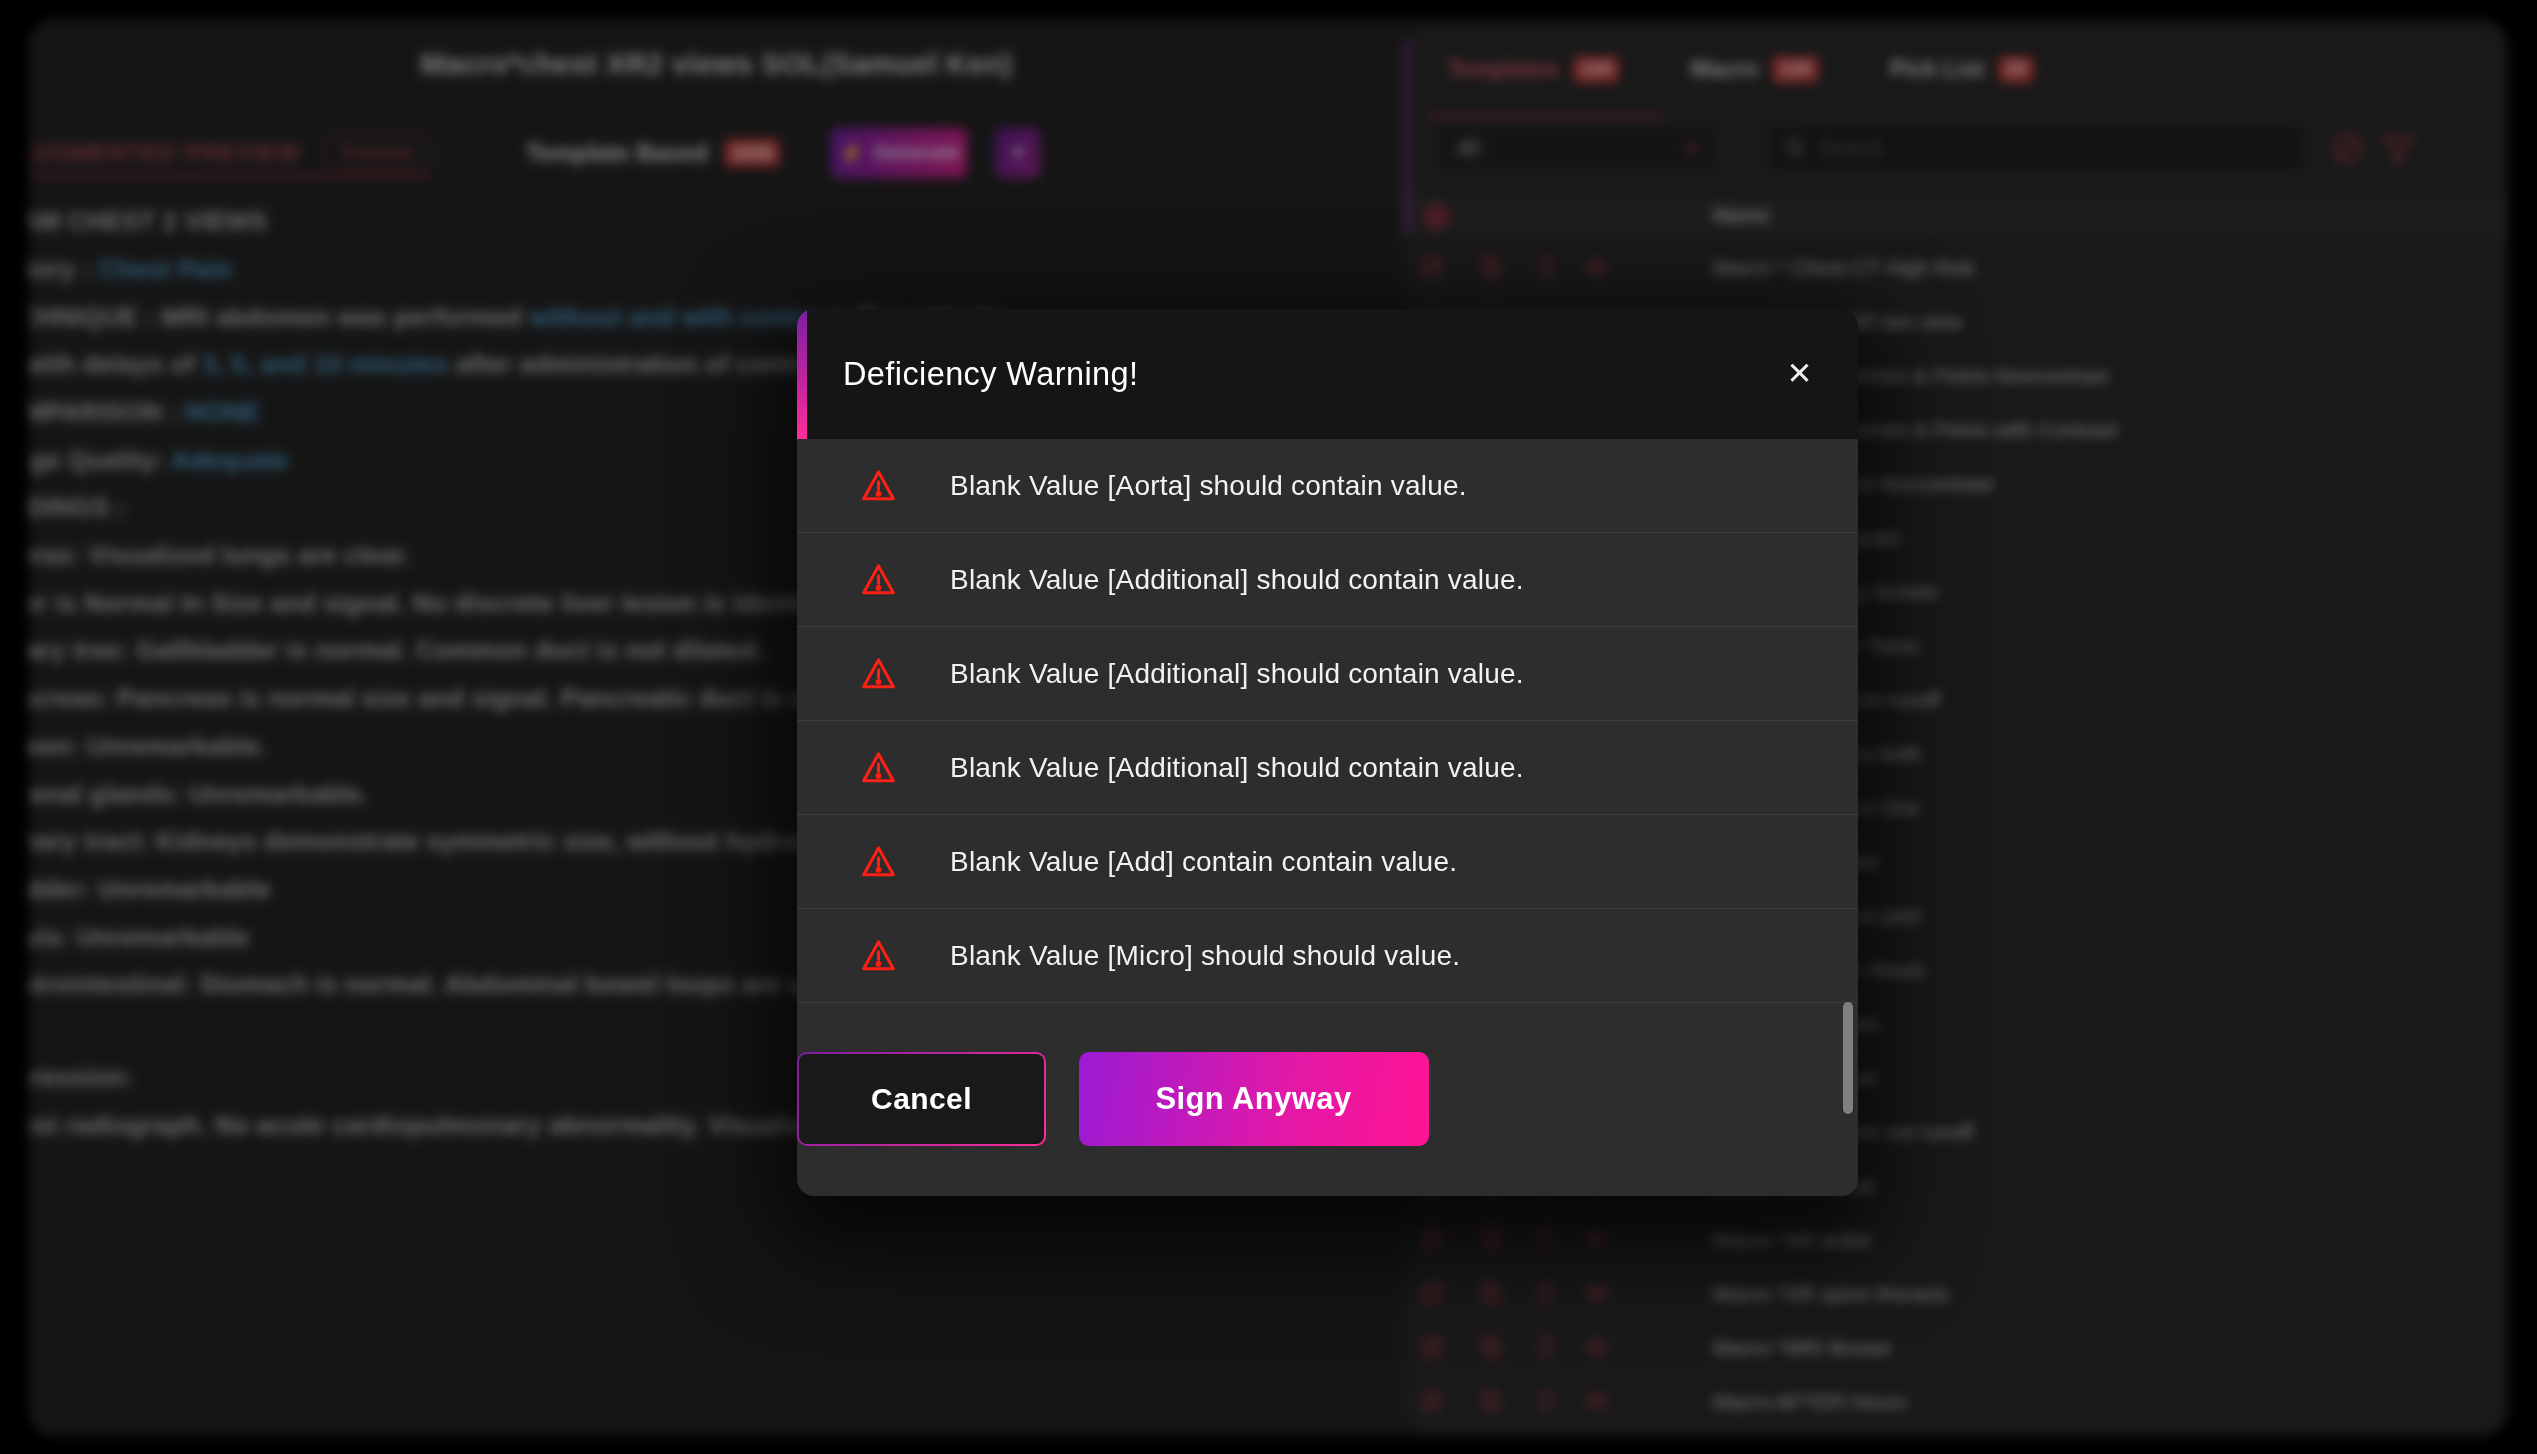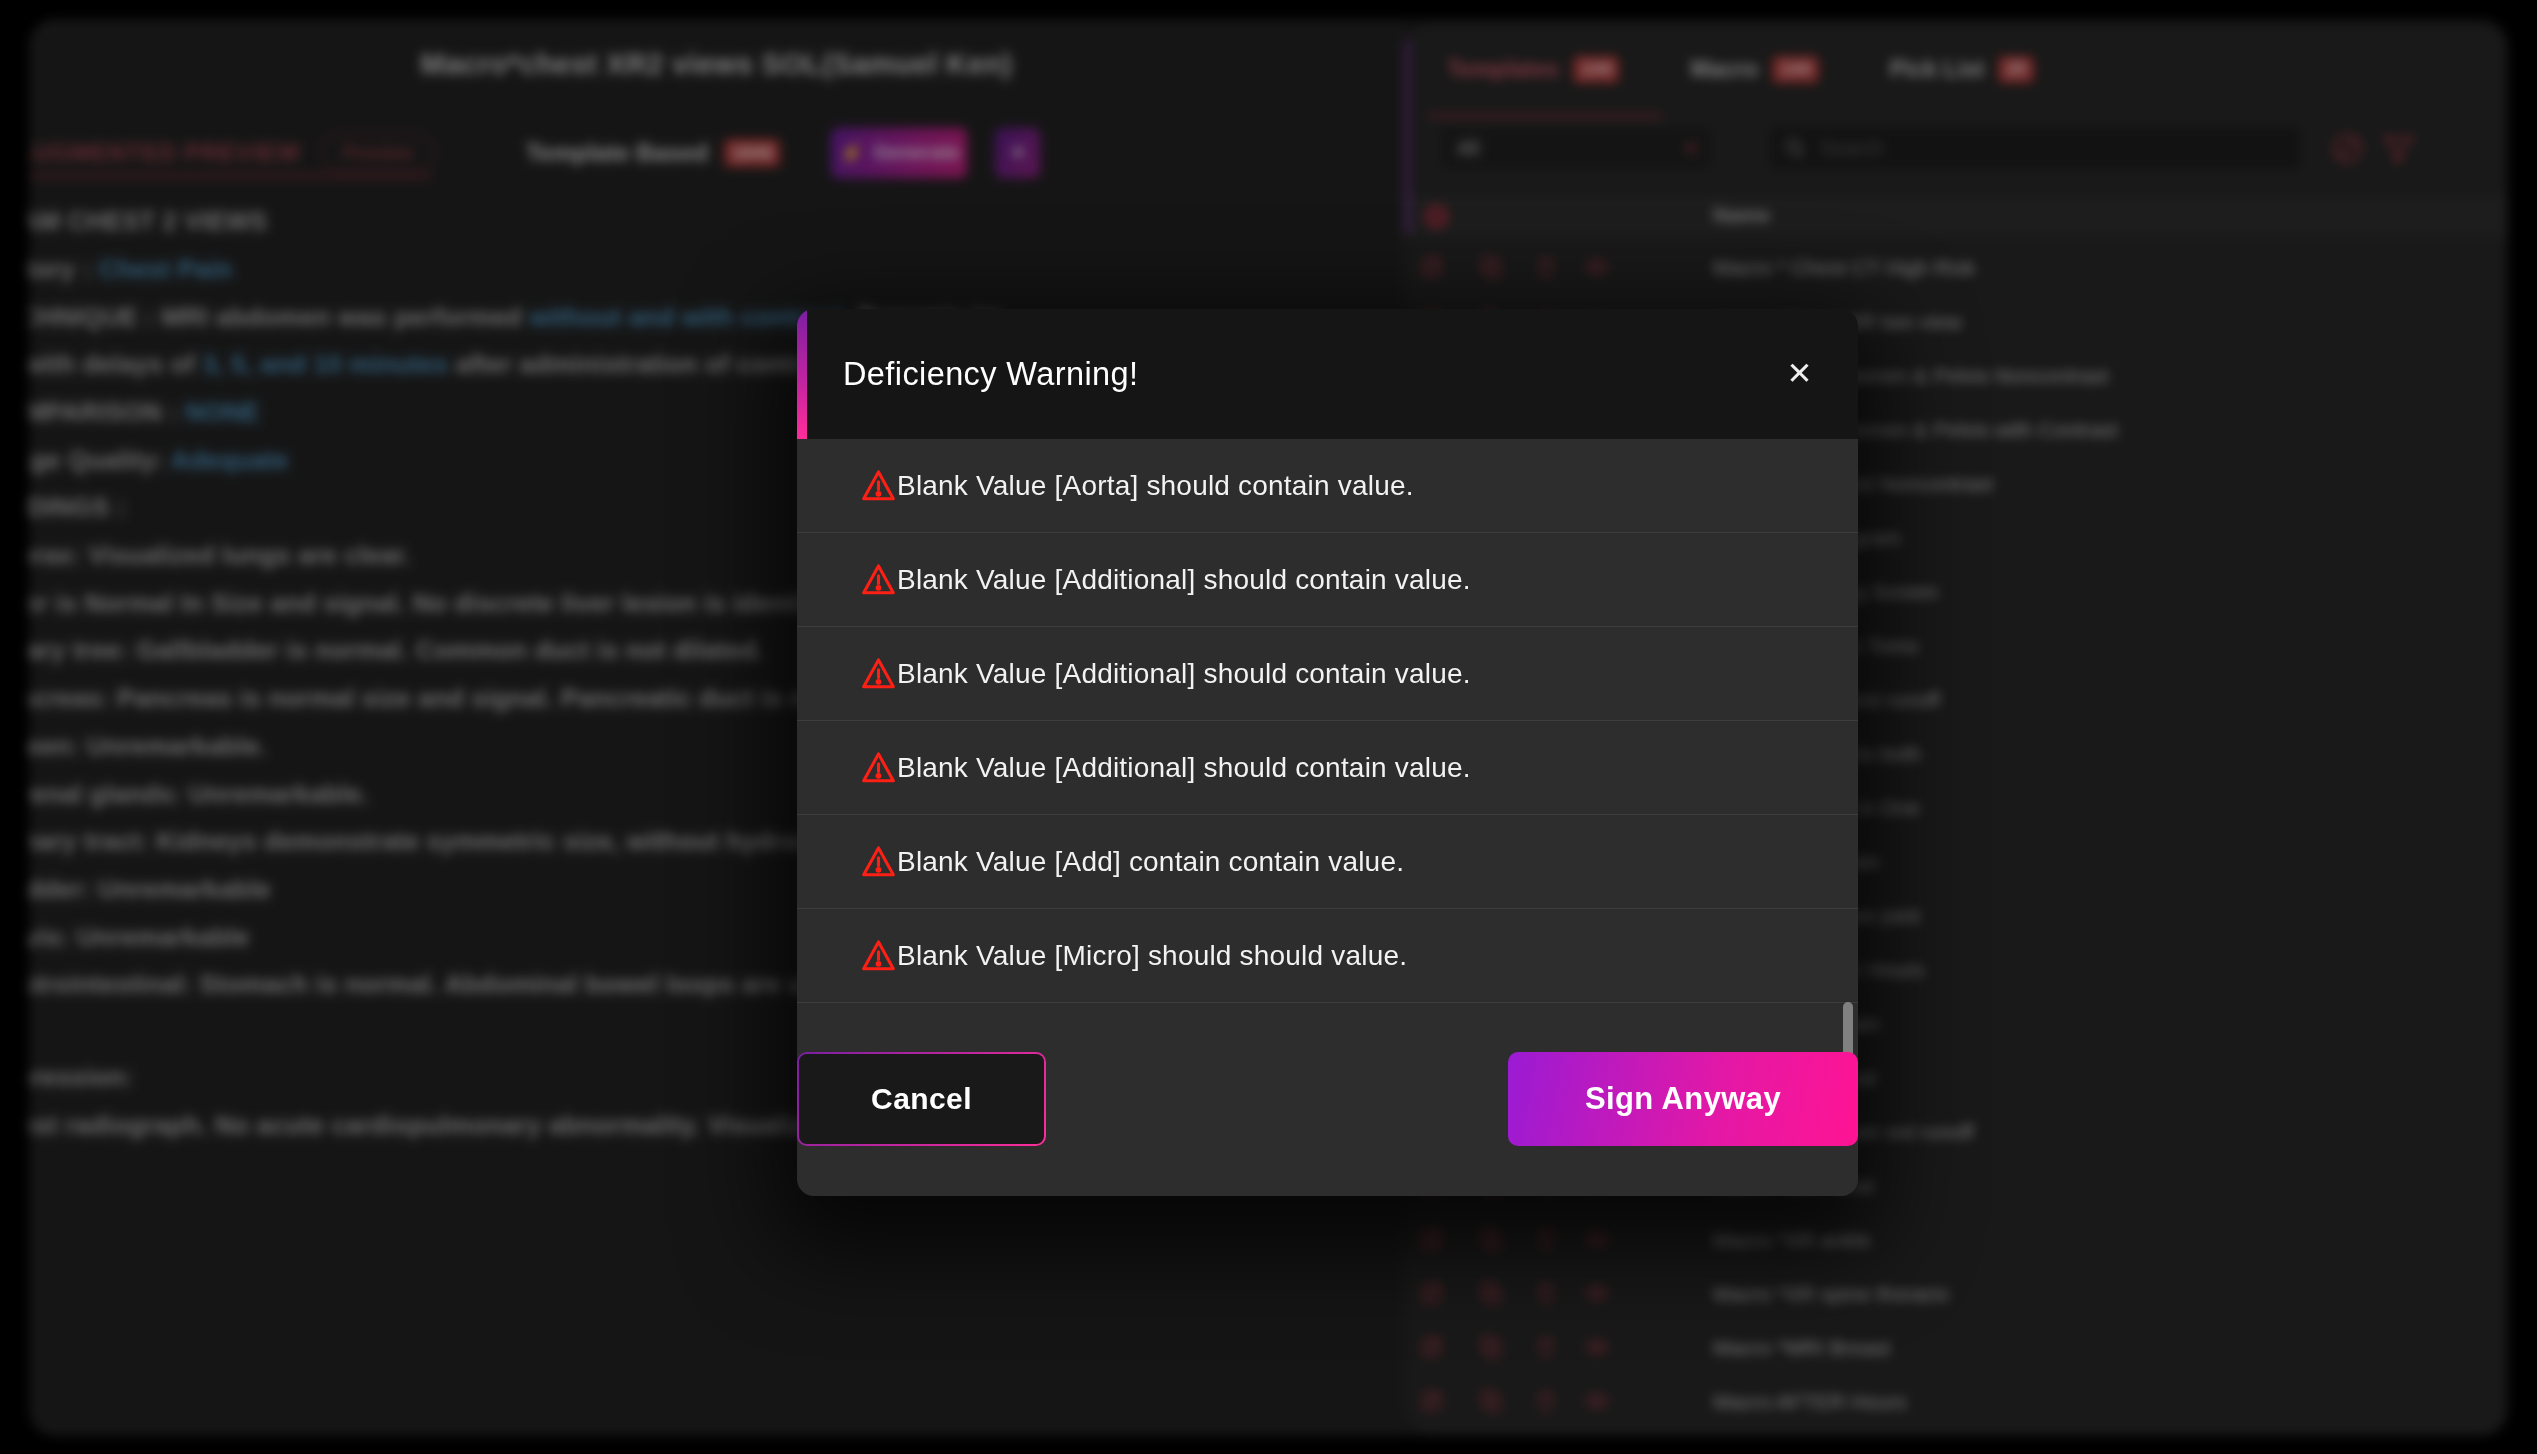--- a/index.html
+++ b/index.html
@@ -69,22 +69,22 @@
   
   .modal{position:absolute;left:797px;top:309px;width:1061px;height:887px;border-radius:17px;overflow:hidden;
     box-shadow:0 31px 93px 23px rgba(0,0,0,.75);}
   .modal-header{position:relative;height:130px;background:#151515;}
   .modal-accent{position:absolute;left:0;top:0;width:10px;height:100%;background:linear-gradient(180deg,#7b1fa2 0%,#c124a0 55%,#ff2d9a 100%);}
   .modal-title{position:absolute;left:46px;top:0;line-height:130px;font-size:32.5px;font-weight:400;color:#fff;letter-spacing:0.4px;}
   .modal-close{position:absolute;right:40px;top:46px;width:37px;height:37px;color:#efefef;font-size:31px;line-height:37px;text-align:center;font-weight:400;cursor:pointer;}
   .modal-body{position:relative;height:757px;background:#2d2d2d;}
   .warn-row{position:relative;height:94px;border-bottom:0.8px solid #3d3d3d;display:flex;align-items:center;}
   .warn-row .wicon{width:37px;height:37px;margin-left:63px;flex:0 0 auto;}
-  .warn-row .wtext{font-size:28px;color:#f2f2f2;letter-spacing:0.2px;}
-  .modal-footer{position:absolute;left:0;bottom:0;width:100%;height:195px;display:flex;align-items:center;justify-content:space-between;gap:32.5px;}
+  .warn-row .wtext{margin-left:53px;font-size:28px;color:#f2f2f2;letter-spacing:0.2px;}
+  .modal-footer{position:absolute;left:0;bottom:0;width:100%;height:195px;display:flex;align-items:center;justify-content:flex-start;gap:32.5px;}
   .btn-outline{background:linear-gradient(130deg,#7b1fa2 0%,#ff2d9a 100%);padding:2.3px;border-radius:10px;cursor:pointer;}
   .btn-outline .inner{background:#191919;border-radius:7.7px;height:90px;display:flex;align-items:center;justify-content:center;
     font-size:30px;color:#fff;font-weight:600;letter-spacing:0.4px;}
   .btn-cancel{width:249px;height:94px;}
   .btn-draft{width:210px;height:94px;}
   .btn-sign{width:350px;height:94px;border-radius:10px;display:flex;align-items:center;justify-content:center;cursor:pointer;
     background:linear-gradient(100deg,#9a1bd4 0%,#e318a6 60%,#ff1493 100%);
     font-size:31px;color:#fff;font-weight:600;letter-spacing:0.4px;}
   .modal-scroll{position:absolute;right:4.6px;top:563px;width:10px;height:112px;border-radius:5.4px;background:#8f8f8f;opacity:.85;}
 </style>

